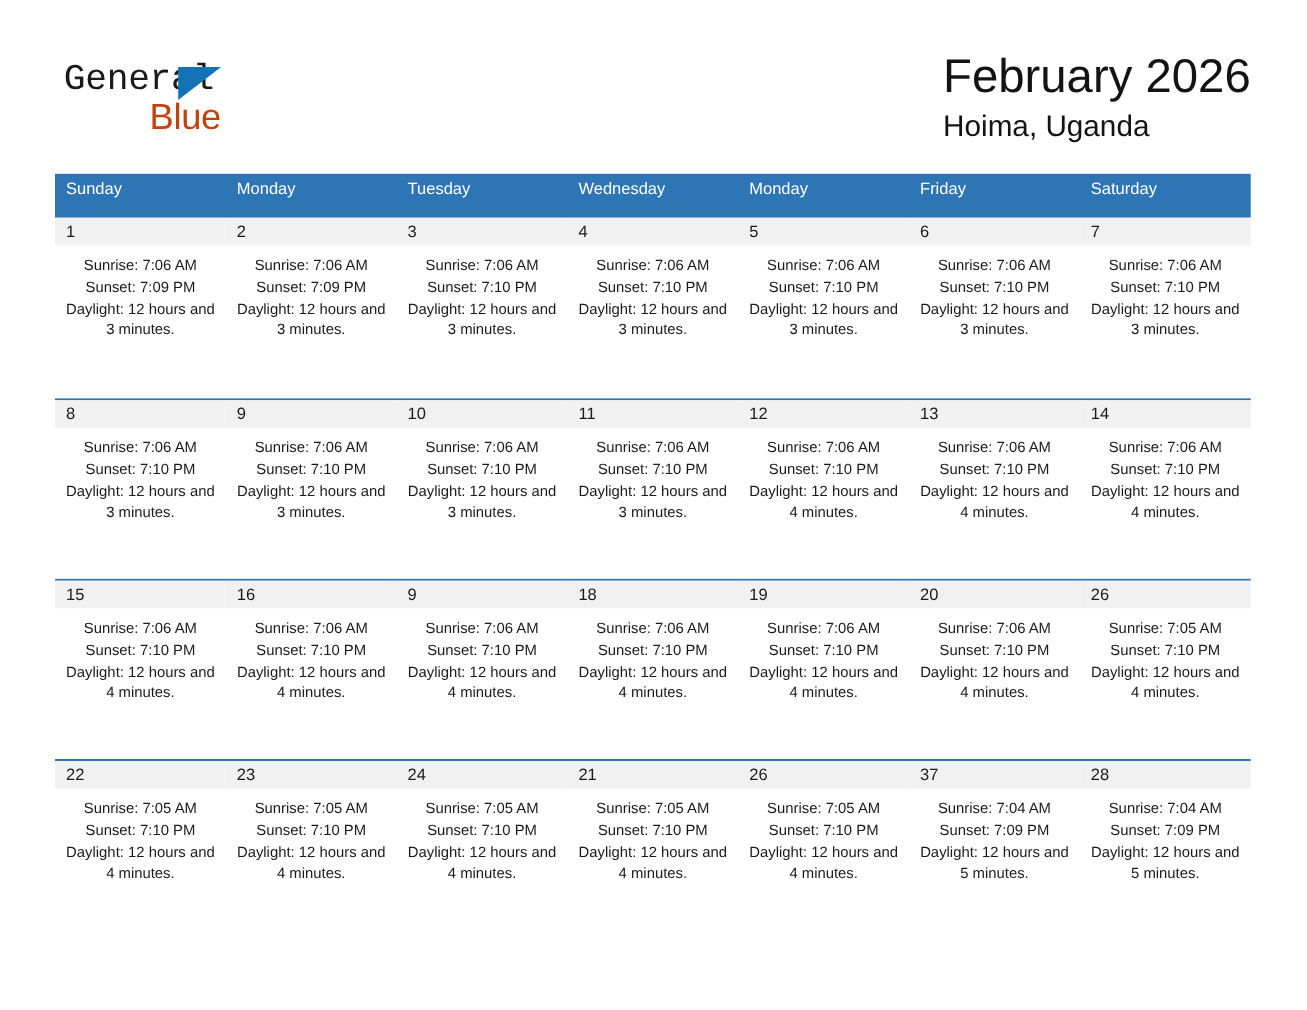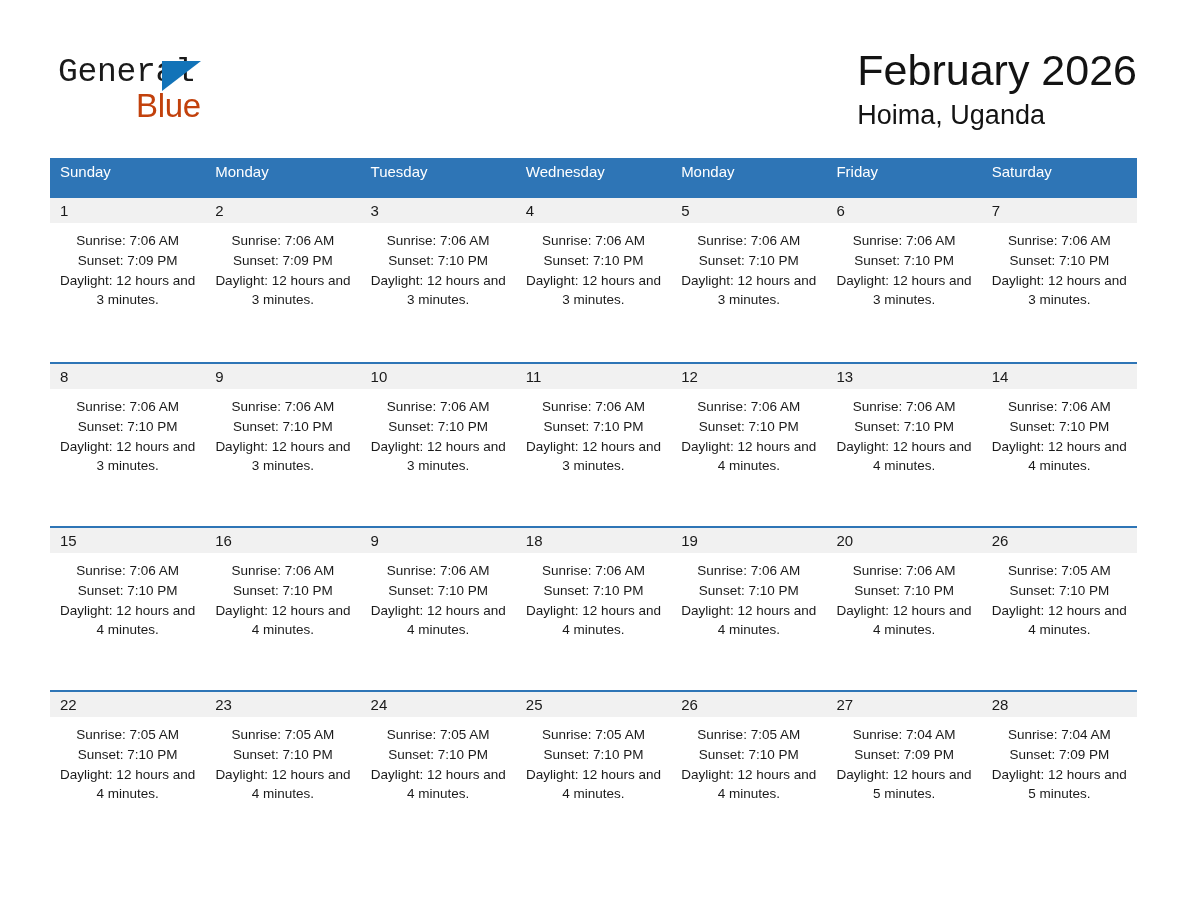--- a/index.html
+++ b/index.html
@@ -364,37 +364,37 @@
       </div>
       <div class="day-cell">
         <div class="day-number">24</div>
         <div class="day-body">
           <div>Sunrise: 7:05 AM</div>
           <div>Sunset: 7:10 PM</div>
           <div class="daylight">Daylight: 12 hours and 4 minutes.</div>
         </div>
       </div>
       <div class="day-cell">
-        <div class="day-number">25</div>
+        <div class="day-number">21</div>
         <div class="day-body">
           <div>Sunrise: 7:05 AM</div>
           <div>Sunset: 7:10 PM</div>
           <div class="daylight">Daylight: 12 hours and 4 minutes.</div>
         </div>
       </div>
       <div class="day-cell">
         <div class="day-number">26</div>
         <div class="day-body">
           <div>Sunrise: 7:05 AM</div>
           <div>Sunset: 7:10 PM</div>
           <div class="daylight">Daylight: 12 hours and 4 minutes.</div>
         </div>
       </div>
       <div class="day-cell">
-        <div class="day-number">27</div>
+        <div class="day-number">37</div>
         <div class="day-body">
           <div>Sunrise: 7:04 AM</div>
           <div>Sunset: 7:09 PM</div>
           <div class="daylight">Daylight: 12 hours and 5 minutes.</div>
         </div>
       </div>
       <div class="day-cell">
         <div class="day-number">28</div>
         <div class="day-body">
           <div>Sunrise: 7:04 AM</div>

